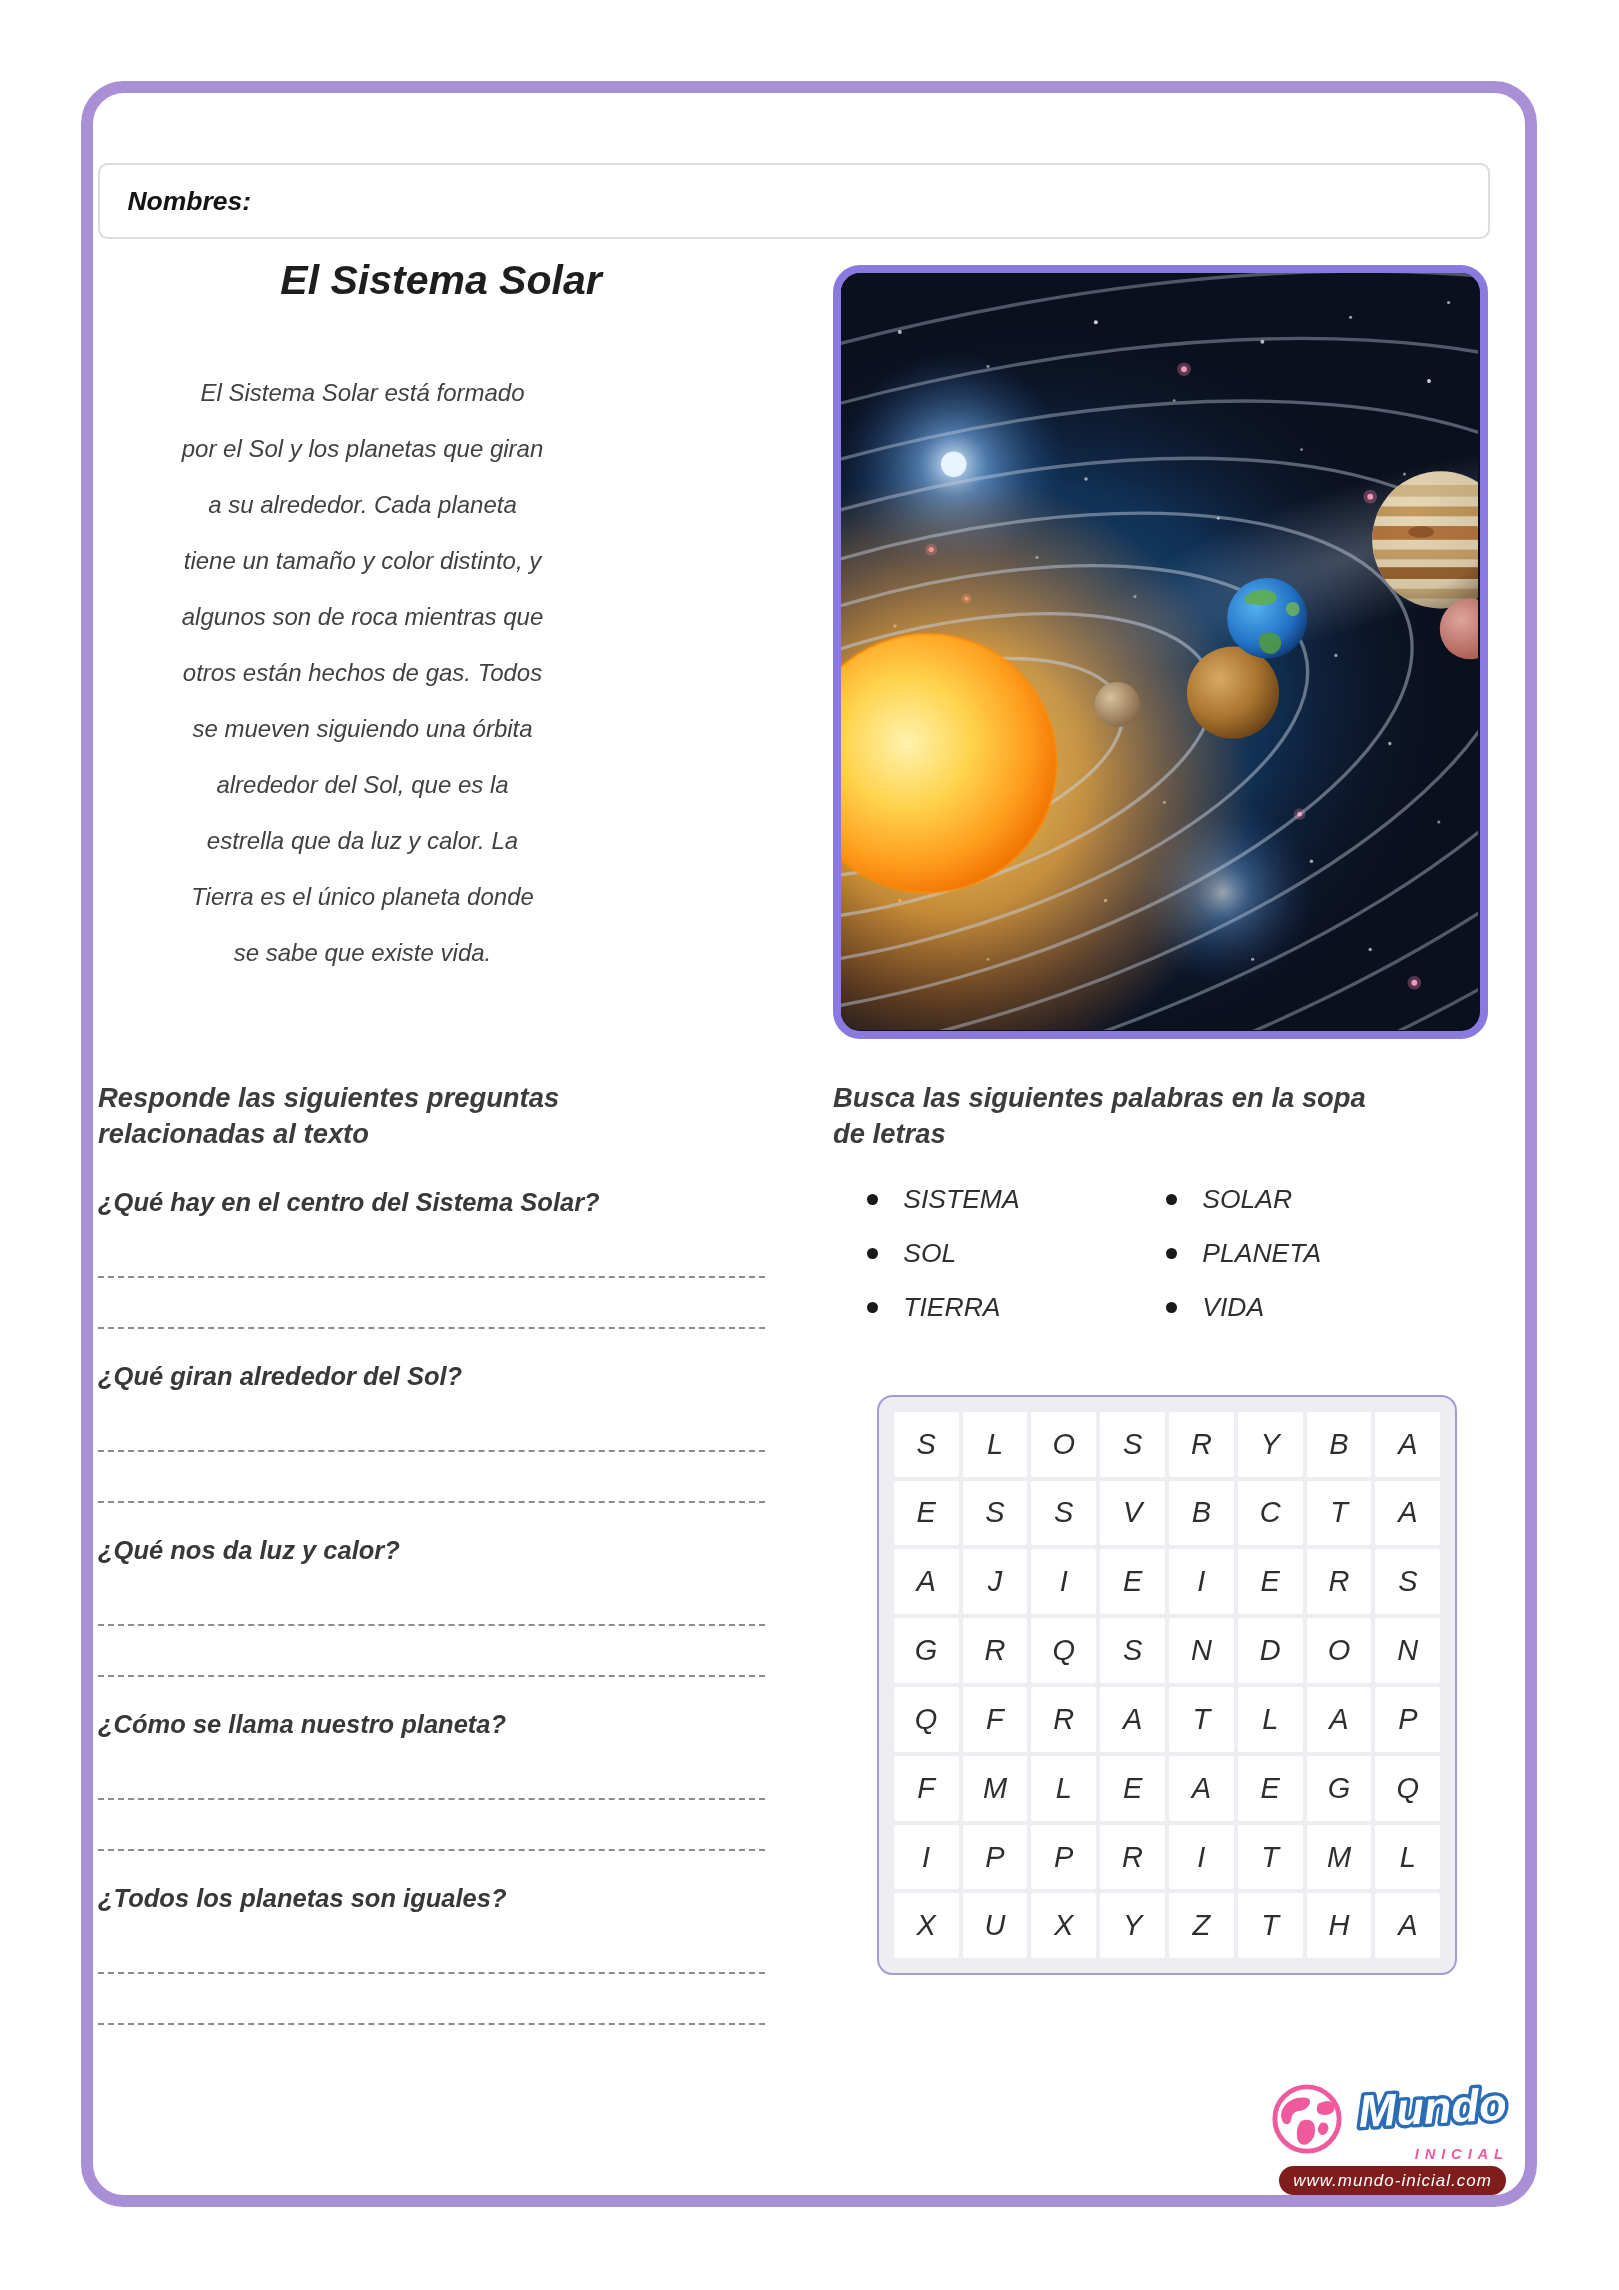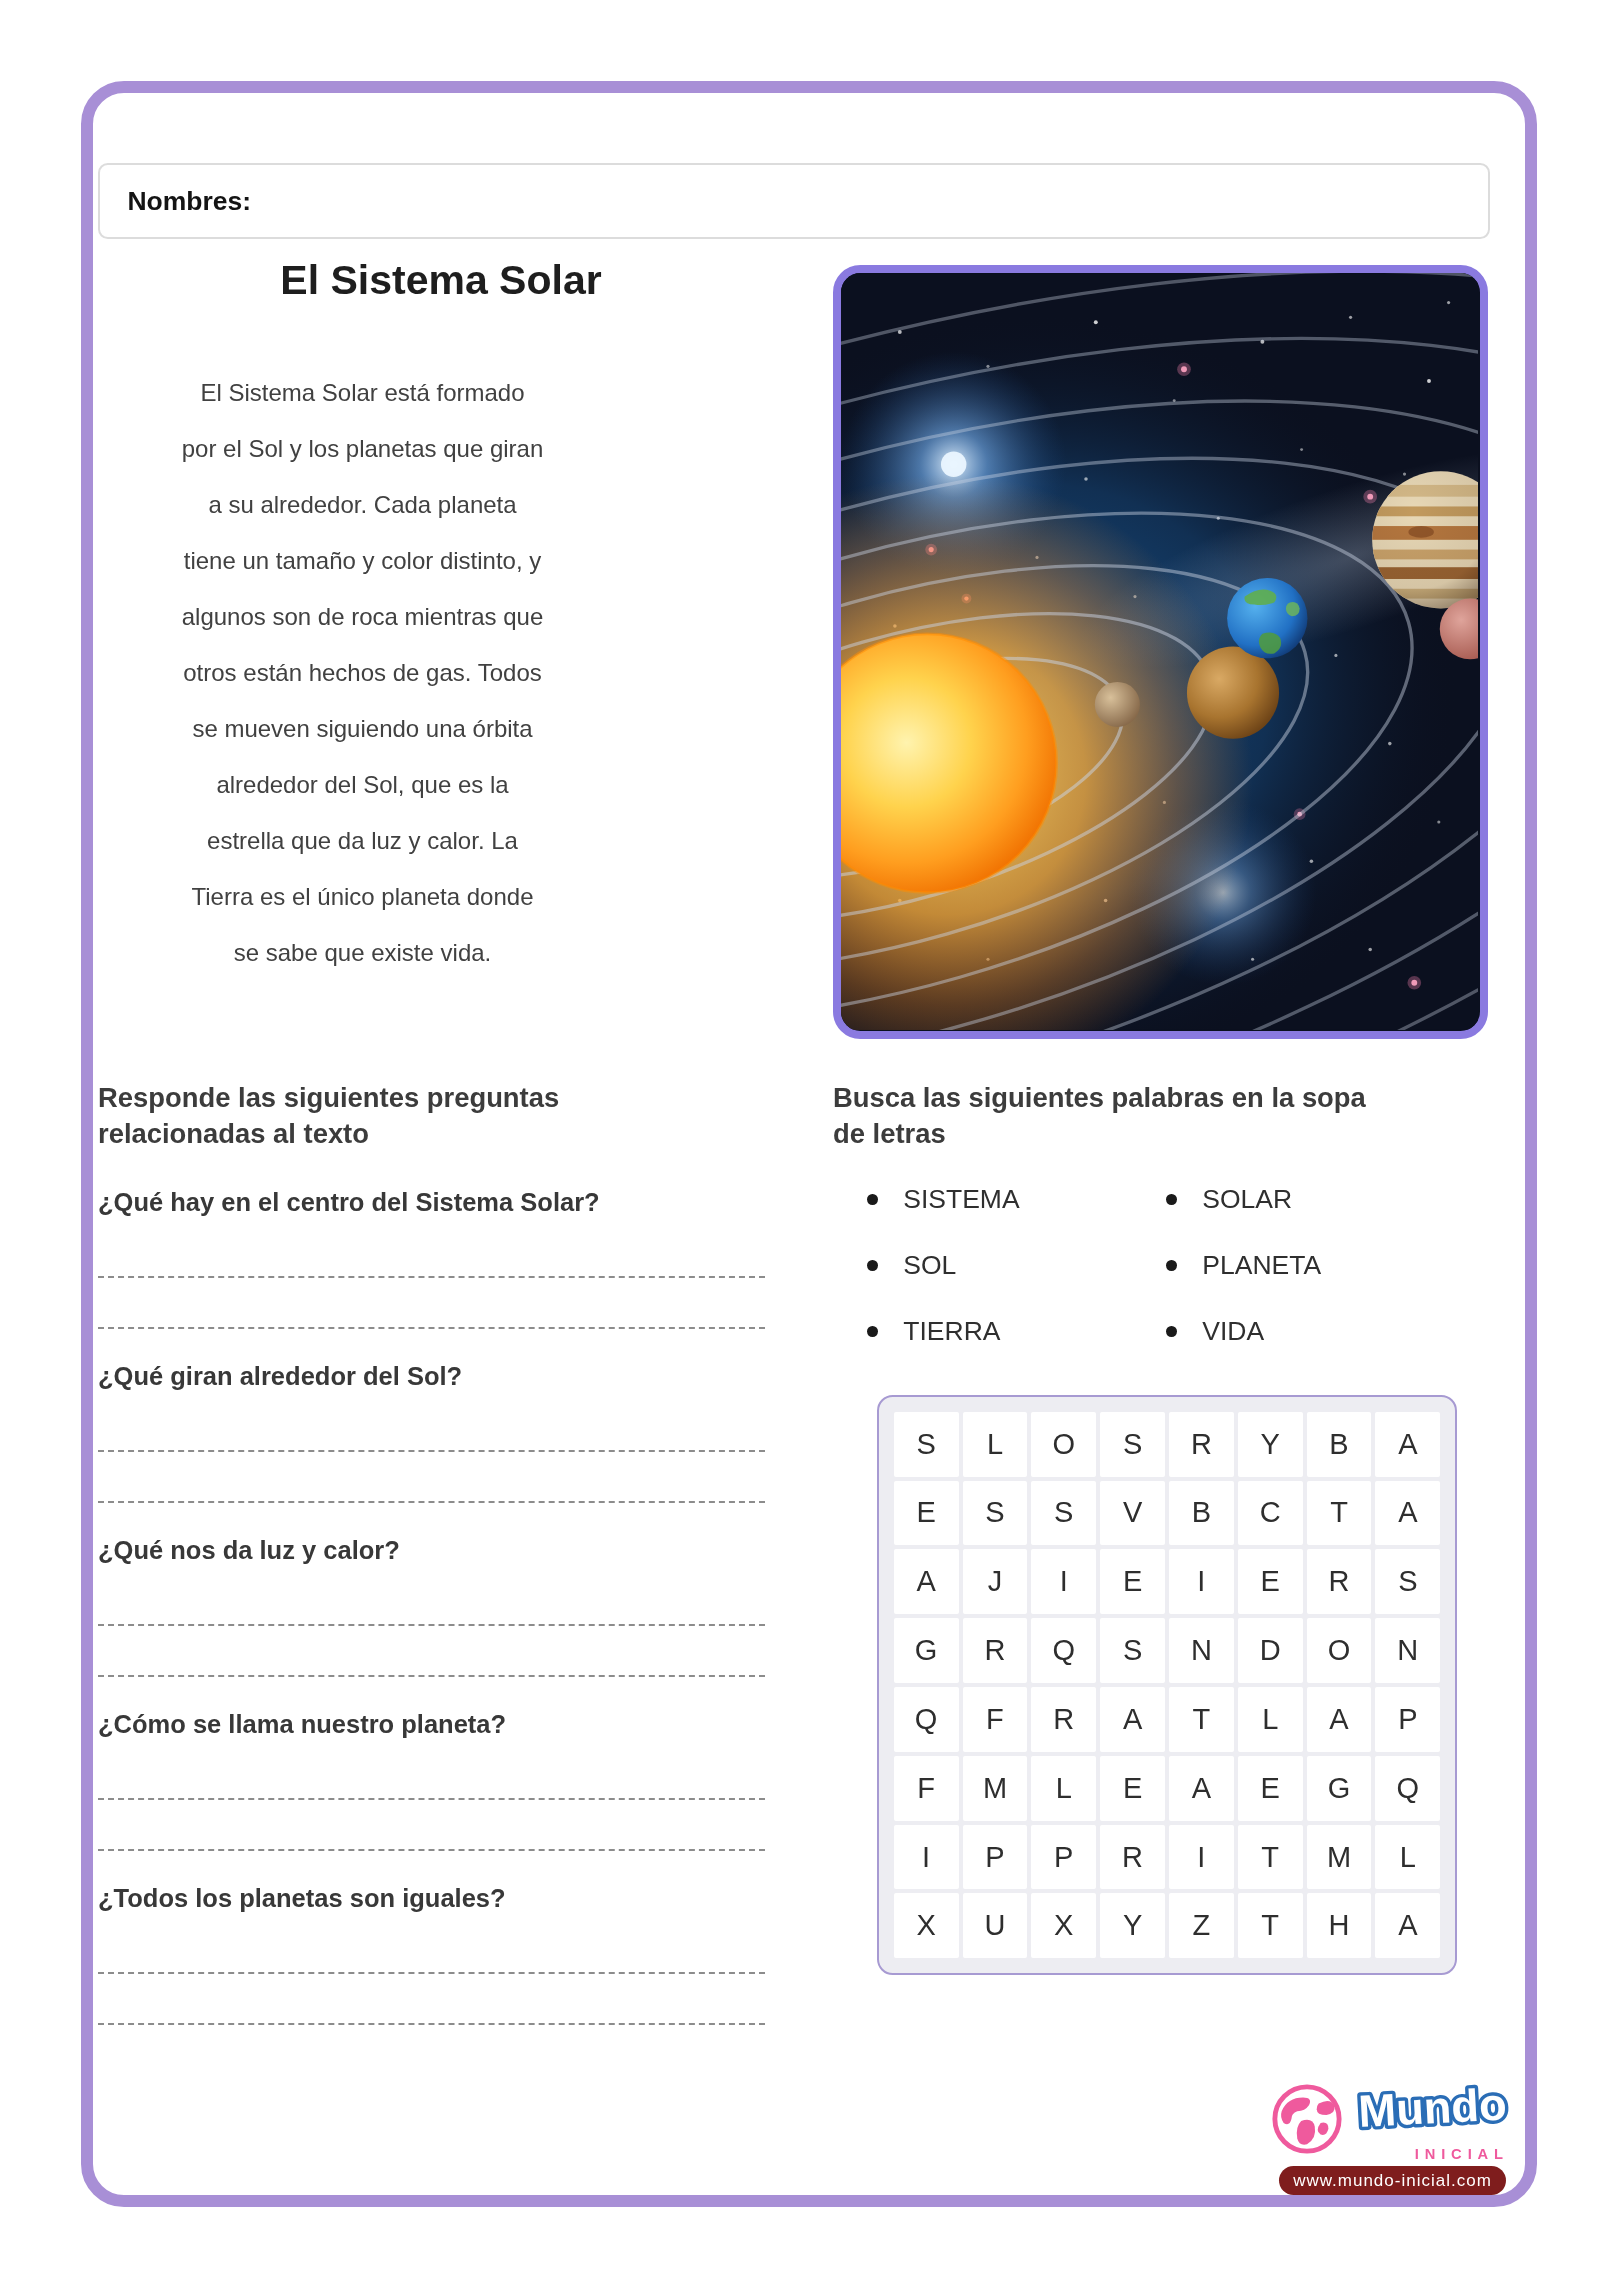--- a/index.html
+++ b/index.html
@@ -1,17 +1,17 @@
 <!DOCTYPE html>
 <html><head>
 <meta charset="utf-8">
 <style>
   html,body{margin:0;padding:0;background:#ffffff;}
   .page{position:relative;width:1605px;height:2291px;background:#fff;
-        font-family:"Liberation Sans","DejaVu Sans",sans-serif;overflow:hidden;}
+        font-family:"Liberation Sans","DejaVu Sans",sans-serif;overflow:hidden;font-style:italic;}
   .card{position:absolute;left:81px;top:81px;width:1456px;height:2126px;
         border:12.7px solid #a88fd6;border-radius:43px;box-sizing:border-box;background:#fff;}
   .name-box{position:absolute;left:98px;top:163px;width:1392px;height:76px;
         border:2px solid #dcdcdc;border-radius:9.8px;box-sizing:border-box;
         display:flex;align-items:center;padding-left:27.4px;background:#fff;}
   .name-box .lbl{font-size:26.5px;font-weight:bold;color:#141414;}
   .title{position:absolute;left:98px;top:257px;width:686px;text-align:center;
         font-size:41px;font-weight:bold;color:#1e1e1e;}
   .intro{position:absolute;left:98px;top:365px;width:529px;text-align:center;
         font-size:24px;line-height:56px;color:#414141;white-space:pre-line;}
@@ -25,21 +25,21 @@
   .questions{position:absolute;left:98px;top:1155px;width:686px;}
   .qblock{margin-top:33px;}
   .question{font-size:25.5px;font-weight:bold;color:#383838;}
   .dash{width:667px;border-top:2.9px dashed #8c8c8c;height:0;}
   .question + .dash{margin-top:59px;}
   .dash + .dash{margin-top:49px;}
   
   .ws-head{position:absolute;left:833px;top:1080px;width:647px;}
   .word-list{position:absolute;left:867px;top:1184px;width:608px;
         display:grid;grid-template-columns:299px 299px;grid-auto-flow:column;
-        grid-template-rows:repeat(3,1fr);row-gap:35px;}
+        grid-template-rows:repeat(3,1fr);row-gap:23px;}
   .word-item{display:flex;align-items:center;font-size:26.5px;color:#2f2f2f;}
   .word-item .dot{width:10.8px;height:10.8px;border-radius:50%;background:#1a1a1a;
         margin-right:25.5px;flex:0 0 auto;}
   .grid{position:absolute;left:877px;top:1395px;width:580px;height:580px;
         box-sizing:border-box;border:2.9px solid #a79ad2;border-radius:15.7px;
         background:#ededf2;padding:14.7px;display:grid;
         grid-template-columns:repeat(8,1fr);gap:3.9px;}
   .cell{background:#fff;border-radius:2px;display:flex;align-items:center;
         justify-content:center;font-size:29px;color:#2e2e2e;}
   

